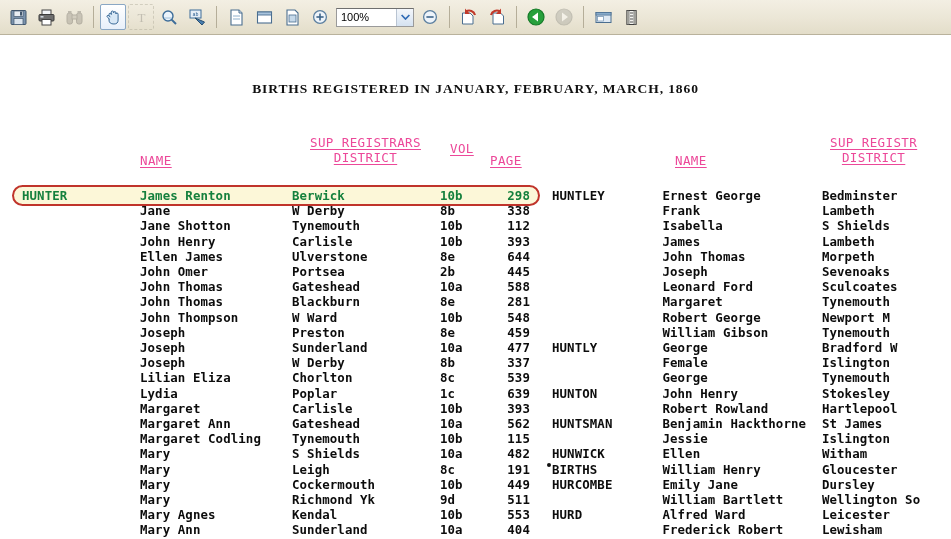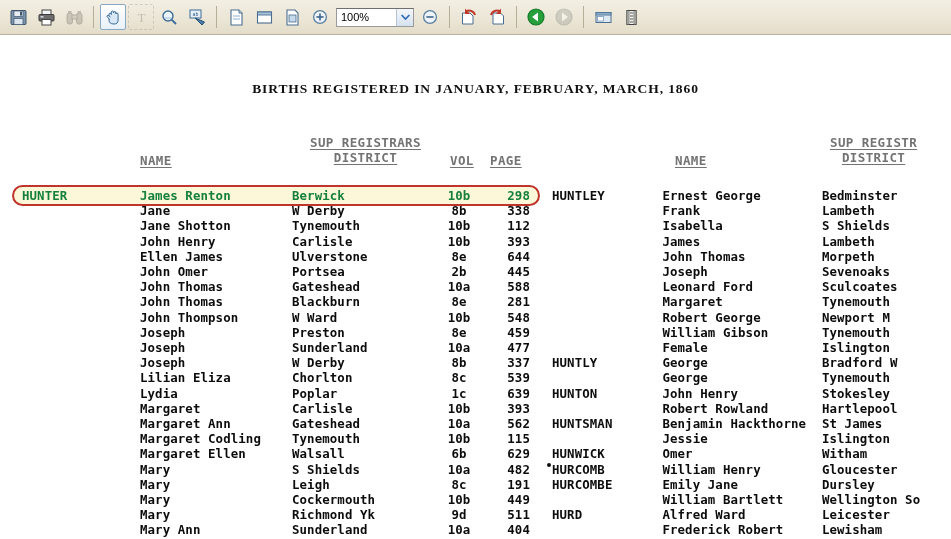--- a/index.html
+++ b/index.html
@@ -113,22 +113,22 @@
 
   .page-col { position: absolute; top: 0; }
   #col-left  { left: 0;   width: 550px; }
   #col-right { left: 550px; width: 401px; }
 
   
   .hdr-row {
     position: absolute;
     font-family: "DejaVu Sans Mono", "Liberation Mono", monospace;
     font-size: 12.5px;
-    font-weight: bold;
-    color: #737373;
+    font-weight: normal;
+    color: #ec4899;
     letter-spacing: 0.4px;
   }
   .hdr-u {
     text-decoration: underline;
     text-underline-offset: 2px;
   }
 
   
   .tbl {
     position: absolute;
@@ -143,21 +143,21 @@
     padding: 0;
     height: 15.2px;
     line-height: 15.2px;
     white-space: nowrap;
     vertical-align: bottom;
     overflow: hidden;
   }
   .c-surname { width: 118px; }
   .c-name    { width: 152px; }
   .c-district{ width: 148px; }
-  .c-vol     { width: 38px;  text-align: center; padding-right: 10px !important; }
+  .c-vol     { width: 38px;  text-align: left; padding-right: 10px !important; }
   .c-page    { width: 42px;  text-align: right; }
 
   .r-surname { width: 112px; }
   .r-name    { width: 160px; }
   .r-district{ width: 130px; }
 
   
   #highlight-box {
     position: absolute;
     left: 12px;
@@ -367,21 +367,21 @@
 
   <div class="page-col" id="col-left">
 
     <div class="hdr-row hdr-u" style="left:140px; top:118px;">NAME</div>
 
     <div class="hdr-row" style="left:310px; top:100px;">
       <div class="hdr-u">SUP REGISTRARS</div>
       <div class="hdr-u" style="text-align:center;">DISTRICT</div>
     </div>
 
-    <div class="hdr-row hdr-u" style="left:450px; top:118px;">VOL</div>
+    <div class="hdr-row hdr-u" style="left:450px; top:106px;">VOL</div>
     <div class="hdr-row hdr-u" style="left:490px; top:118px;">PAGE</div>
 
     <table class="tbl" id="left-table" style="left:22px; top:153px;">
       <tbody>
           <tr>
             <td class="c-surname hl-text">HUNTER</td>
             <td class="c-name hl-text">James Renton</td>
             <td class="c-district hl-text">Berwick</td>
             <td class="c-vol hl-text">10b</td>
             <td class="c-page hl-text">298</td>
@@ -493,27 +493,20 @@
           </tr>
           <tr>
             <td class="c-surname"></td>
             <td class="c-name">Margaret Codling</td>
             <td class="c-district">Tynemouth</td>
             <td class="c-vol">10b</td>
             <td class="c-page">115</td>
           </tr>
           <tr>
             <td class="c-surname"></td>
-            <td class="c-name">Margaret Ellen</td>
-            <td class="c-district">Walsall</td>
-            <td class="c-vol">6b</td>
-            <td class="c-page">629</td>
-          </tr>
-          <tr>
-            <td class="c-surname"></td>
             <td class="c-name">Mary</td>
             <td class="c-district">S Shields</td>
             <td class="c-vol">10a</td>
             <td class="c-page">482</td>
           </tr>
           <tr>
             <td class="c-surname"></td>
             <td class="c-name">Mary</td>
             <td class="c-district">Leigh</td>
             <td class="c-vol">8c</td>
@@ -528,20 +521,27 @@
           </tr>
           <tr>
             <td class="c-surname"></td>
             <td class="c-name">Mary</td>
             <td class="c-district">Richmond Yk</td>
             <td class="c-vol">9d</td>
             <td class="c-page">511</td>
           </tr>
           <tr>
             <td class="c-surname"></td>
+            <td class="c-name">Mary Agnes</td>
+            <td class="c-district">Kendal</td>
+            <td class="c-vol">10b</td>
+            <td class="c-page">553</td>
+          </tr>
+          <tr>
+            <td class="c-surname"></td>
             <td class="c-name">Mary Ann</td>
             <td class="c-district">Sunderland</td>
             <td class="c-vol">10a</td>
             <td class="c-page">404</td>
           </tr>
         </tbody>
     </table>
   </div>
 
   <div class="page-col" id="col-right">
@@ -599,31 +599,31 @@
             <td class="r-surname"></td>
             <td class="r-name">Robert George</td>
             <td class="r-district">Newport M</td>
           </tr>
           <tr>
             <td class="r-surname"></td>
             <td class="r-name">William Gibson</td>
             <td class="r-district">Tynemouth</td>
           </tr>
           <tr>
-            <td class="r-surname"></td>
-            <td class="r-name">Female</td>
-            <td class="r-district">Islington</td>
-          </tr>
-          <tr>
             <td class="r-surname">HUNTLY</td>
             <td class="r-name">George</td>
             <td class="r-district">Bradford W</td>
           </tr>
           <tr>
             <td class="r-surname"></td>
+            <td class="r-name">Female</td>
+            <td class="r-district">Islington</td>
+          </tr>
+          <tr>
+            <td class="r-surname"></td>
             <td class="r-name">George</td>
             <td class="r-district">Tynemouth</td>
           </tr>
           <tr>
             <td class="r-surname">HUNTON</td>
             <td class="r-name">John Henry</td>
             <td class="r-district">Stokesley</td>
           </tr>
           <tr>
             <td class="r-surname"></td>
@@ -635,25 +635,25 @@
             <td class="r-name">Benjamin Hackthorne</td>
             <td class="r-district">St James</td>
           </tr>
           <tr>
             <td class="r-surname"></td>
             <td class="r-name">Jessie</td>
             <td class="r-district">Islington</td>
           </tr>
           <tr>
             <td class="r-surname">HUNWICK</td>
-            <td class="r-name">Omer</td>
+            <td class="r-name">Ellen</td>
             <td class="r-district">Witham</td>
           </tr>
           <tr>
-            <td class="r-surname">HURCOMB</td>
+            <td class="r-surname">BIRTHS</td>
             <td class="r-name">William Henry</td>
             <td class="r-district">Gloucester</td>
           </tr>
           <tr>
             <td class="r-surname">HURCOMBE</td>
             <td class="r-name">Emily Jane</td>
             <td class="r-district">Dursley</td>
           </tr>
           <tr>
             <td class="r-surname"></td>

